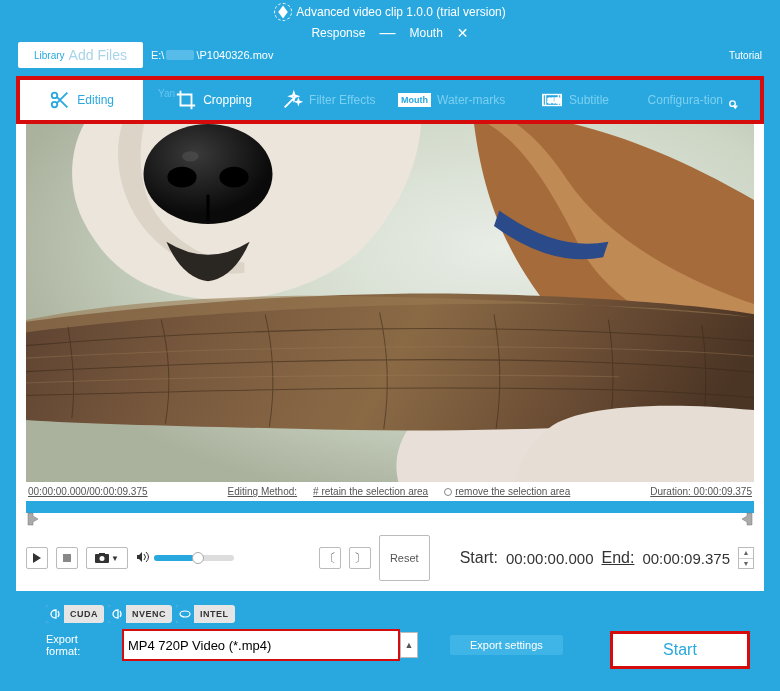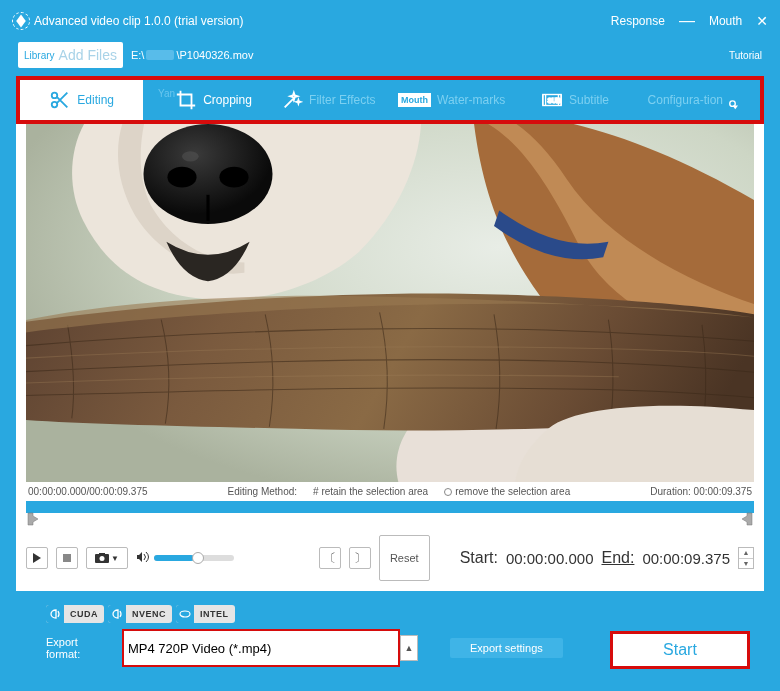--- a/index.html
+++ b/index.html
@@ -1,26 +1,26 @@
 <!DOCTYPE html>
 <html><head>
 <meta charset="utf-8">
 <style>
   * { margin: 0; padding: 0; box-sizing: border-box; font-family: Arial, sans-serif; }
   body { width: 780px; height: 691px; background: #29a8e0; overflow: hidden; }
 
-  .titlebar { height: 42px; display: flex; align-items: center; padding: 0 12px; color: #fff; font-size: 12px; }
+  .titlebar { height: 42px; display: flex; align-items: center; padding: 0 12px; color: #fff; font-size: 12px; flex-direction: column; }
   .titlebar .left { flex: 1; display: flex; align-items: center; gap: 4px; }
   .title-icon-circle { width: 18px; height: 18px; border: 1px dashed #fff; border-radius: 50%; display:flex; align-items:center; justify-content:center; font-size:10px;}
   .titlebar .right { display: flex; align-items: center; gap: 14px; font-size: 12px; }
   .title-min { font-size:16px; }
   .title-close { font-size: 14px; }
 
   .sub-bar { display:flex; align-items:center; padding: 0 12px 8px 18px; gap: 8px; }
-  .lib-box { background:#fff; height:26px; display:flex; align-items:center; padding:0 6px; border-radius:2px;justify-content:center;}
+  .lib-box { background:#fff; height:26px; display:flex; align-items:center; padding:0 16px; border-radius:2px;justify-content:center;}
   .lib-label { color:#29a8e0; font-size:10px; margin-right:4px;}
   .add-files { color:#a9d3e8; font-size:14px; }
   .path-txt { color:#fff; font-size:11px; display:flex; align-items:center; gap:2px;}
   .path-obscure{display:inline-block;width:28px;height:10px;background:#58bcea;border-radius:2px;}
   .tutorial { position:absolute; right:18px; top:50px; color:#fff; font-size:10px; line-height:1.1; text-align:left;}
 
   .tab-row-wrap { margin: 0 16px; border: 4px solid #d60c0c; }
   .tab-row { display:flex; height: 40px; background:#29a8e0; }
   .tab { flex:1; display:flex; align-items:center; justify-content:center; gap:6px; color:#fff; font-size:12px; }
   .tab.active { background:#fff; color:#29a8e0; }
@@ -28,21 +28,21 @@
   .tab .icon svg { width:22px; height:22px; }
   .tab .lbl-small{font-size:10px;line-height:1.05;}
   .tab .accent { color:#68c6ef;}
   .tab .accent2{ color:#7cd0f1;}
   .tool-label{display:flex;line-height:1.05;}
   .tool-row{display:flex;gap:6px;align-items:center;}
 
   .work-area { margin: 0 16px 8px 16px; background:#fff; padding: 0 10px 10px 10px; }
   .preview { width: 100%; height: 358px; background:#000; overflow:hidden; position:relative; margin-top:0;}
   .preview svg { width:100%; height:100%; display:block;}
-  .info-row { display:flex; justify-content:space-between; align-items:center; font-size:10px; color:#555; padding:4px 2px;}
+  .info-row { display:flex; justify-content:space-between; align-items:center; font-size:10px; color:#555; padding:4px 2px;text-decoration:underline;}
   .edit-method { display:flex; gap:16px; align-items:center;}
   .em-opt { display:flex; align-items:center; gap:3px;}
   .radio-empty { width:8px;height:8px;border-radius:50%;border:1px solid #888;}
   .timeline { height:12px; background:#fff; border:1px solid #29a8e0; display:flex;}
   .timeline .fill{background:#29a8e0; height:100%; width:100%;}
   .tlhandles{display:flex;justify-content:space-between;margin-top:-2px;}
   .tl-handle{width:16px;height:16px;}
   .tl-handle svg{width:16px;height:16px;}
   .ctl-row{display:flex;align-items:center;gap:8px;margin-top:8px;}
   .btn-sq{width:22px;height:22px;background:#fff;border:1px solid #bbb;display:flex;align-items:center;justify-content:center;border-radius:2px;}
@@ -67,21 +67,21 @@
   .hw-dot{width:5px;height:5px;background:#fff;border-radius:50%;}
   .hw-badges{display:flex;gap:4px;}
   .badge{display:flex;align-items:center;background:#e5e5e5;border-radius:3px;overflow:hidden;height:18px;}
   .badge .ico{width:18px;height:18px;background:#29a8e0;display:flex;align-items:center;justify-content:center;}
   .badge .ico svg{width:12px;height:12px;}
   .badge .txt{padding:0 6px;font-size:9px;color:#333;font-weight:bold;letter-spacing:0.5px;}
 
   .form-row{display:flex;align-items:center;gap:10px;margin-bottom:6px;}
   .form-row .flabel{font-size:11px;width:66px;line-height:1.1;}
   .fmt-box{display:flex;align-items:center;}
-  .fmt-sel{border:2px solid #d60c0c;background:#fff;color:#000;font-size:13px;height:38px;width:278px;padding:0 4px;display:flex;align-items:center;}
+  .fmt-sel{border:2px solid #d60c0c;background:#fff;color:#000;font-size:13px;height:32px;width:278px;padding:0 4px;display:flex;align-items:center;}
   .fmt-drop{width:18px;height:26px;background:#fff;border:1px solid #bbb;display:flex;align-items:center;justify-content:center;font-size:9px;color:#555;}
   .exp-set{background:#3fb4e7;color:#fff;font-size:11px;padding:4px 20px;border-radius:2px;}
   .loc-box{background:#fff;height:26px;width:438px;display:flex;align-items:center;padding:0 6px;gap:6px;}
   .loc-txt{flex:1;color:#000;font-size:13px;}
   .loc-ico{color:#29a8e0;}
   .loc-ico svg{width:16px;height:16px;}
 
   .start-btn-wrap{position:absolute;right:30px;bottom:22px;}
   .start-btn{border:3px solid #d60c0c;background:#fff;width:140px;height:38px;display:flex;align-items:center;justify-content:center;color:#29a8e0;font-size:16px;}
 </style>

